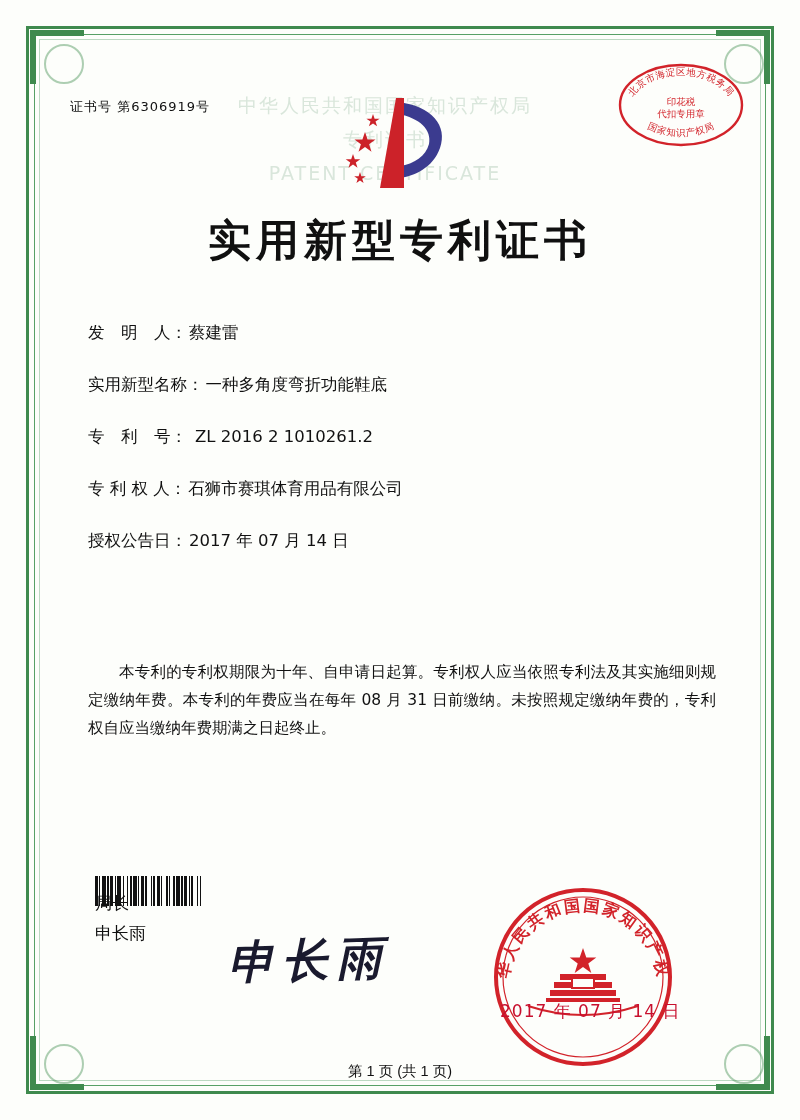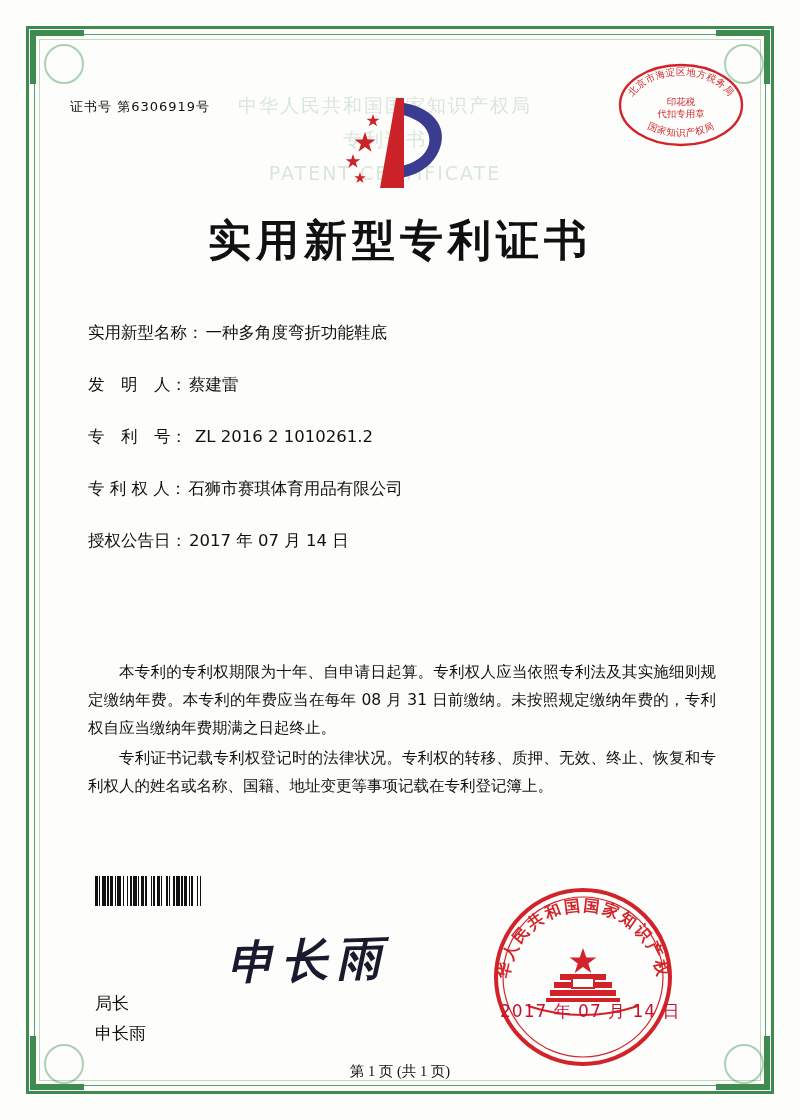--- a/index.html
+++ b/index.html
@@ -188,21 +188,21 @@
     top: 0;
     bottom: 0;
     background: #111;
     display: block;
   }
 
   
   .sig-label {
     position: absolute;
     left: 95px;
-    top: 988px;
+    top: 888px;
     font-family: "DejaVu Sans", sans-serif;
     font-size: 17px;
     line-height: 30px;
     color: #111;
   }
   .sig-script {
     position: absolute;
     left: 228px;
     top: 930px;
     font-family: "DejaVu Serif", serif;
@@ -232,21 +232,21 @@
     letter-spacing: 1px;
   }
 
   
   .footer {
     position: absolute;
     left: 0;
     top: 1062px;
     width: 800px;
     text-align: center;
-    font-family: Liberation Serif, serif;
+    font-family: Liberation Sans, sans-serif;
     font-size: 14.5px;
     color: #111;
   }
 </style>
 </head>
 <body>
 
 <div class="page">
 
   <div class="border-outer"></div>
@@ -297,44 +297,43 @@
       </text>
       <text x="65" y="43" font-family="DejaVu Sans, sans-serif" font-size="9.5" fill="#d2232a" text-anchor="middle">印花税</text>
       <text x="65" y="55" font-family="DejaVu Sans, sans-serif" font-size="9.5" fill="#d2232a" text-anchor="middle">代扣专用章</text>
     </svg>
   </div>
 
   <div class="main-title">实用新型专利证书</div>
 
   <div class="fields">
     <div class="field-row">
+      <span class="field-label">发　明　人：</span>
+      <span class="field-value">蔡建雷</span>
+    </div>
+    <div class="field-row">
       <span class="field-label">实用新型名称：</span>
       <span class="field-value">一种多角度弯折功能鞋底</span>
     </div>
     <div class="field-row">
-      <span class="field-label">发　明　人：</span>
-      <span class="field-value">蔡建雷</span>
-    </div>
-    <div class="field-row">
       <span class="field-label">专　利　号：</span>
       <span class="field-value sp2">ZL 2016 2 1010261.2</span>
     </div>
     <div class="field-row">
       <span class="field-label">专 利 权 人：</span>
       <span class="field-value">石狮市赛琪体育用品有限公司</span>
     </div>
     <div class="field-row">
       <span class="field-label">授权公告日：</span>
       <span class="field-value">2017 年 07 月 14 日</span>
     </div>
   </div>
 
   <div class="body-text">
     <p>本专利的专利权期限为十年、自申请日起算。专利权人应当依照专利法及其实施细则规定缴纳年费。本专利的年费应当在每年 08 月 31 日前缴纳。未按照规定缴纳年费的，专利权自应当缴纳年费期满之日起终止。</p>
-    <p>专利证书记载专利权登记时的法律状况。专利权的转移、质押、无效、终止、恢复和专利权人的姓名或名称、国籍、地址变更等事项记载在专利登记簿上。</p>
   </div>
 
   <div class="barcode" id="barcode">
       <i style="left: 0px; width: 3px;"></i>
       <i style="left: 4px; width: 1px;"></i>
       <i style="left: 7px; width: 4px;"></i>
       <i style="left: 12px; width: 2px;"></i>
       <i style="left: 15px; width: 3px;"></i>
       <i style="left: 20px; width: 1px;"></i>
       <i style="left: 22px; width: 4px;"></i>

